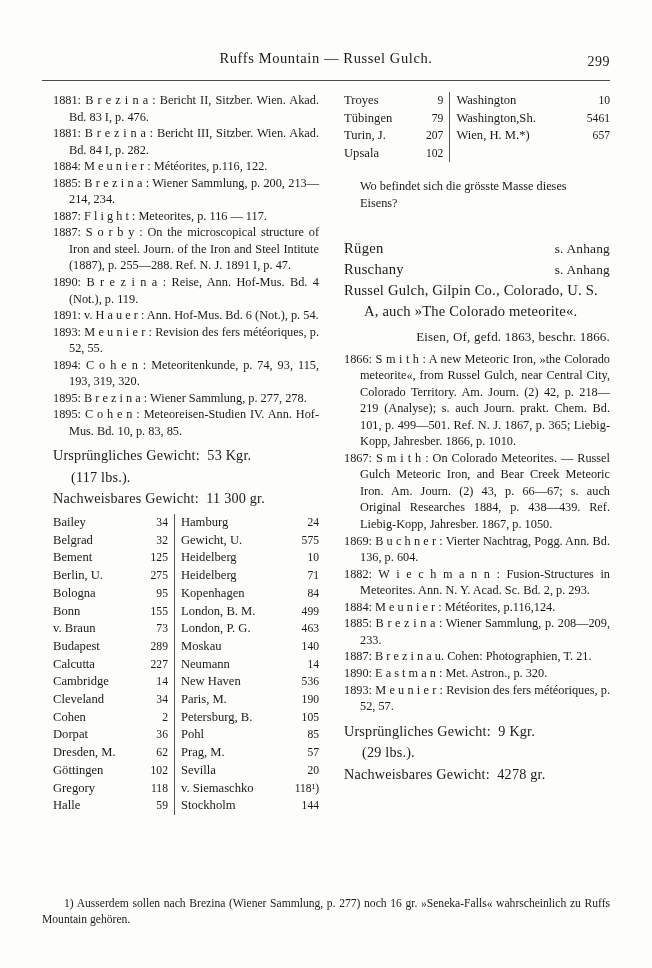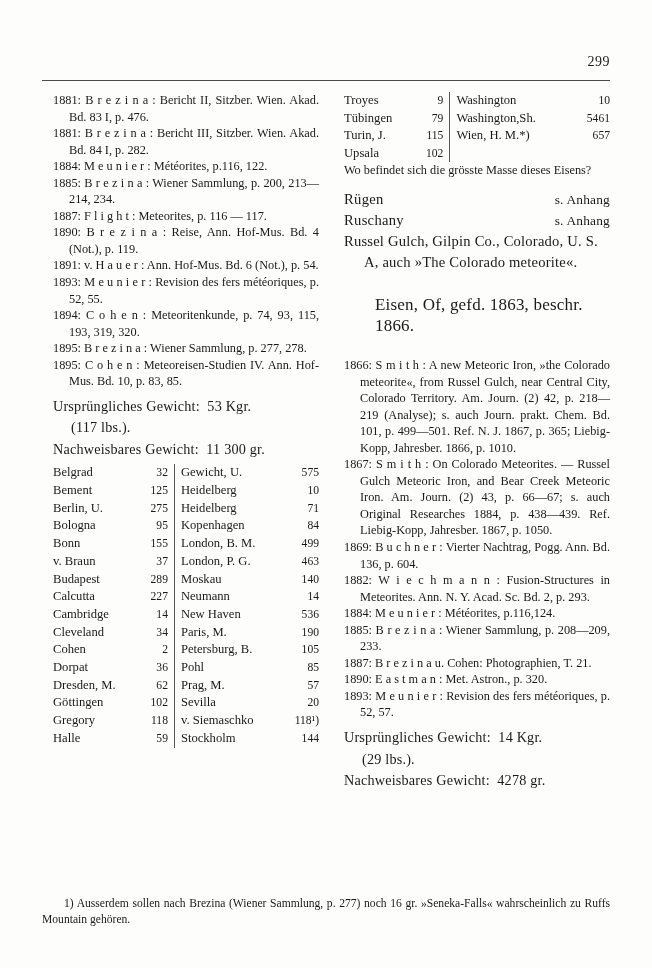--- a/index.html
+++ b/index.html
@@ -97,26 +97,27 @@
   }
   .big-entry {
     margin: 0;
     padding-left: 20px;
     text-indent: -20px;
     font-size: 14.6px;
     line-height: 21px;
     letter-spacing: 0.2px;
   }
   .sub-line {
-    margin: 17px;
+    margin: 0;
     padding-left: 14px;
     text-indent: -0px;
-    font-size: 17px;
+    font-size: 13px;
     line-height: 21px;
     letter-spacing: 0.2px;
+    text-align: right;
   }
   .weight-line {
     margin: 0;
     font-size: 14.2px;
     line-height: 21.5px;
     letter-spacing: 0.2px;
   }
   .weight-line .indent { padding-left: 18px; display: inline-block; }
   .gap4 { height: 4px; }
   .gap6 { height: 6px; }
@@ -143,21 +144,21 @@
     border-collapse: collapse;
     font-size: 12.6px;
     line-height: 17.6px;
   }
   .places-top td { padding: 0; vertical-align: top; white-space: nowrap; }
   .places-top td.name { text-align: left; }
   .places-top td.num { text-align: right; padding-right: 6px; font-size: 11.6px; }
   .places-top td.name2 { text-align: left; padding-left: 6px; border-left: 1px solid #555; }
   .places-top td.num2 { text-align: right; font-size: 11.6px; }
   .q-line {
-    margin: 0;
+    margin: 16px;
     font-size: 12.3px;
     line-height: 16.6px;
     padding-left: 0;
   }
   
   .footnote {
     position: absolute;
     left: 42px;
     top: 896px;
     width: 568px;
@@ -167,32 +168,34 @@
   }
   .footnote p { margin: 0; }
   .fn-first { text-indent: 22px; }
 </style>
 </head>
 <body>
 
 <div class="page">
 
   <div class="header">
+    <div class="running-title">Ruffs Mountain — Russel Gulch.</div>
     <div class="folio">299</div>
   </div>
   <div class="rule"></div>
 
   <div class="columns">
 
     <div class="col col-left">
       <p class="entry">1881: B r e z i n a : Bericht II, Sitzber. Wien. Akad. Bd. 83 I, p. 476.</p>
       <p class="entry">1881: B r e z i n a : Bericht III, Sitzber. Wien. Akad. Bd. 84 I, p. 282.</p>
       <p class="entry">1884: M e u n i e r : Météorites, p.116, 122.</p>
       <p class="entry">1885: B r e z i n a : Wiener Sammlung, p. 200, 213—214, 234.</p>
       <p class="entry">1887: F l i g h t : Meteorites, p. 116 — 117.</p>
+      <p class="entry">1887: S o r b y : On the microscopical structure of Iron and steel. Journ. of the Iron and Steel Intitute (1887), p. 255—288. Ref. N. J. 1891 I, p. 47.</p>
       <p class="entry">1890: B r e z i n a : Reise, Ann. Hof-Mus. Bd. 4 (Not.), p. 119.</p>
       <p class="entry">1891: v. H a u e r : Ann. Hof-Mus. Bd. 6 (Not.), p. 54.</p>
       <p class="entry">1893: M e u n i e r : Revision des fers météoriques, p. 52, 55.</p>
       <p class="entry">1894: C o h e n : Meteoritenkunde, p. 74, 93, 115, 193, 319, 320.</p>
       <p class="entry">1895: B r e z i n a : Wiener Sammlung, p. 277, 278.</p>
       <p class="entry">1895: C o h e n : Meteoreisen-Studien IV. Ann. Hof-Mus. Bd. 10, p. 83, 85.</p>
 
       <div class="gap6"></div>
       <p class="weight-line">
         <span>Ursprüngliches Gewicht:</span>
@@ -203,20 +206,26 @@
       </p>
       <p class="weight-line">
         <span>Nachweisbares Gewicht:</span>
         &nbsp;<span>11 300 gr.</span>
       </p>
 
       <div class="gap4"></div>
       <table class="places">
         <tbody>
           <tr>
+            <td class="name">Bailey</td>
+            <td class="num">34</td>
+            <td class="name2">Hamburg</td>
+            <td class="num2">24</td>
+          </tr>
+          <tr>
             <td class="name">Belgrad</td>
             <td class="num">32</td>
             <td class="name2">Gewicht, U.</td>
             <td class="num2">575</td>
           </tr>
           <tr>
             <td class="name">Bement</td>
             <td class="num">125</td>
             <td class="name2">Heidelberg</td>
             <td class="num2">10</td>
@@ -234,21 +243,21 @@
             <td class="num2">84</td>
           </tr>
           <tr>
             <td class="name">Bonn</td>
             <td class="num">155</td>
             <td class="name2">London, B. M.</td>
             <td class="num2">499</td>
           </tr>
           <tr>
             <td class="name">v. Braun</td>
-            <td class="num">37</td>
+            <td class="num">73</td>
             <td class="name2">London, P. G.</td>
             <td class="num2">463</td>
           </tr>
           <tr>
             <td class="name">Budapest</td>
             <td class="num">289</td>
             <td class="name2">Moskau</td>
             <td class="num2">140</td>
           </tr>
           <tr>
@@ -319,21 +328,21 @@
             <td class="num2">10</td>
           </tr>
           <tr>
             <td class="name">Tübingen</td>
             <td class="num">79</td>
             <td class="name2">Washington,Sh.</td>
             <td class="num2">5461</td>
           </tr>
           <tr>
             <td class="name">Turin, J.</td>
-            <td class="num">115</td>
+            <td class="num">207</td>
             <td class="name2">Wien, H. M.*)</td>
             <td class="num2">657</td>
           </tr>
           <tr>
             <td class="name">Upsala</td>
             <td class="num">102</td>
             <td class="name2"></td>
             <td class="num2"></td>
           </tr>
         </tbody>
@@ -362,21 +371,21 @@
       <p class="entry">1882: W i e c h m a n n : Fusion-Structures in Meteorites. Ann. N. Y. Acad. Sc. Bd. 2, p. 293.</p>
       <p class="entry">1884: M e u n i e r : Météorites, p.116,124.</p>
       <p class="entry">1885: B r e z i n a : Wiener Sammlung, p. 208—209, 233.</p>
       <p class="entry">1887: B r e z i n a  u. Cohen: Photographien, T. 21.</p>
       <p class="entry">1890: E a s t m a n : Met. Astron., p. 320.</p>
       <p class="entry">1893: M e u n i e r : Revision des fers météoriques, p. 52, 57.</p>
 
       <div class="gap6"></div>
       <p class="weight-line">
         <span>Ursprüngliches Gewicht:</span>
-        &nbsp;<span>14 Kgr.</span>
+        &nbsp;<span>9 Kgr.</span>
       </p>
       <p class="weight-line">
         <span class="indent">(29 lbs.).</span>
       </p>
       <p class="weight-line">
         <span>Nachweisbares Gewicht:</span>
         &nbsp;<span>4278 gr.</span>
       </p>
     </div>
 

